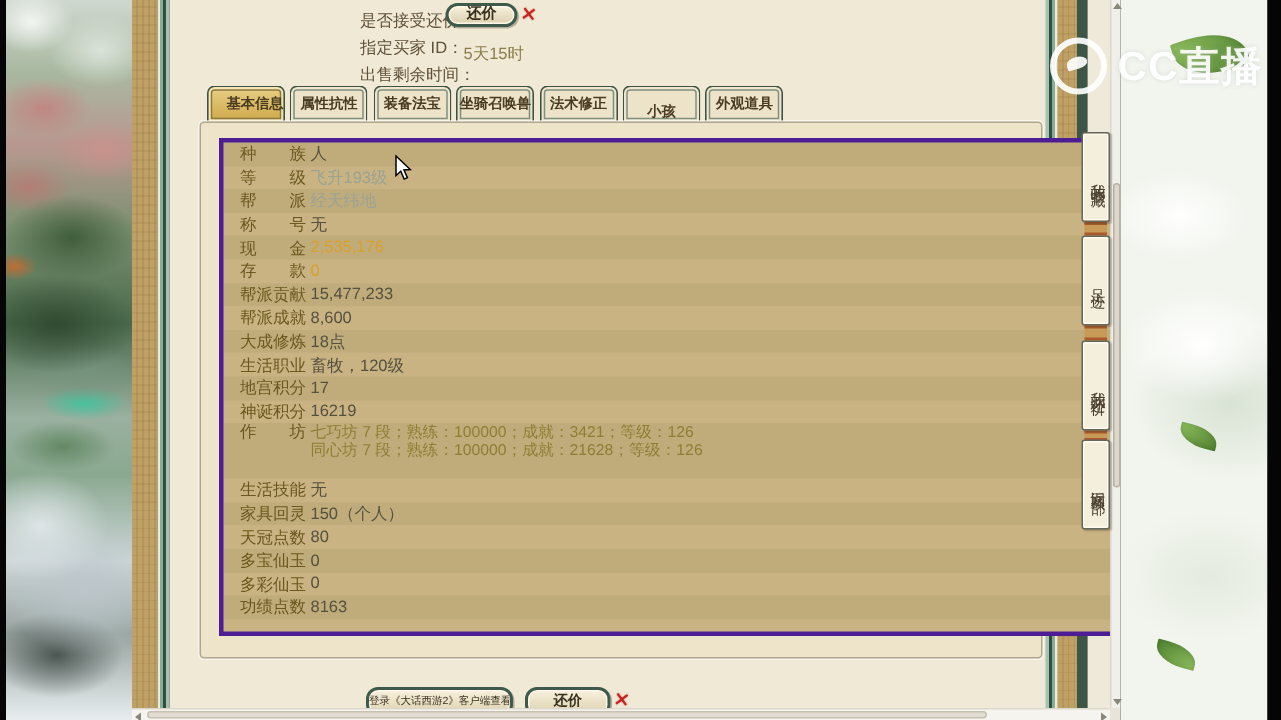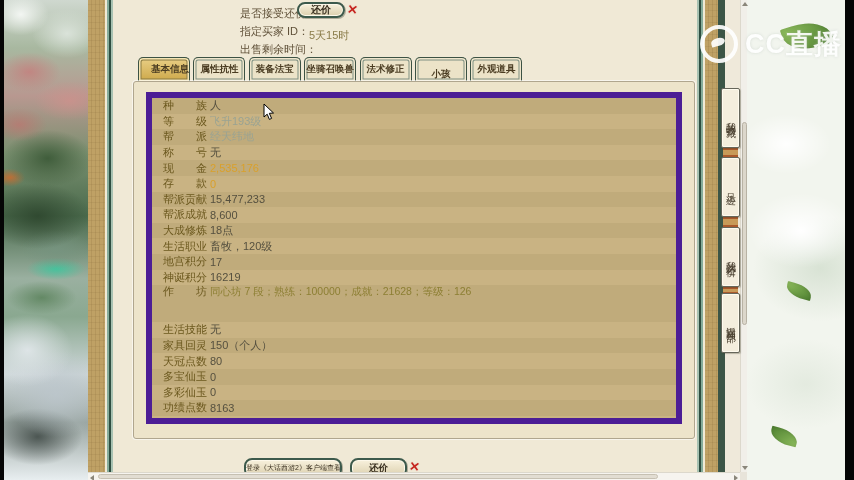--- a/index.html
+++ b/index.html
@@ -80,21 +80,21 @@
   
   .tab{top:57px;width:52px;height:24px;box-sizing:border-box;border:1px solid #3c5244;border-bottom:none;
     border-radius:5px 5px 0 0;background:#ece3c8;color:#4a3c22;font-size:9.5px;font-weight:bold;
     display:flex;align-items:center;justify-content:center;
     box-shadow:inset 0 0 0 1.5px #efe6cc, inset 0 0 0 2.5px #7e9082;cursor:pointer;white-space:nowrap;}
   .tab.active{background:linear-gradient(180deg,#e9cf86,#cda849);box-shadow:inset 0 0 0 1.5px #f4e4b2, inset 0 0 0 2.5px #8a7a42;justify-content:flex-end;}
 
   
   #dialog{left:133px;top:81px;width:560px;height:356px;background:#ede4ca;border:1px solid #b0a68e;
     border-radius:3px;box-shadow:0 0 0 1px rgba(255,255,255,.55);}
-  #content{left:146px;top:92px;width:536px;height:332px;box-sizing:border-box;background:#c9b383;border:6px solid #4c1d95;overflow:hidden;}
+  #content{left:146px;top:92px;width:600px;height:332px;box-sizing:border-box;background:#c9b383;border:3px solid #4c1d95;overflow:hidden;}
   .row{display:flex;align-items:center;height:15.6px;padding-left:11px;font-size:11px;}
   .row:nth-child(odd){background:rgba(90,70,30,.07);}
   .row .lab{width:44px;flex:none;color:#6b581e;}
   .row .val{margin-left:3px;color:#55503f;white-space:nowrap;}
   .row.v-sage .val{color:#9aa392;}
   .row.v-gold .val{color:#d9a02b;}
   .row.multiline{height:37px;align-items:flex-start;}
   .row.multiline .lab{line-height:13px;}
   .row.multiline .val{color:#8c7f33;font-size:10.5px;line-height:12.3px;}
 
@@ -230,20 +230,21 @@
         <span class="lab">地宫积分</span>
         <span class="val">17</span>
       </div>
       <div class="row">
         <span class="lab">神诞积分</span>
         <span class="val">16219</span>
       </div>
       <div class="row v-workshop multiline">
         <span class="lab">作　　坊</span>
         <span class="val">
+          <div>七巧坊 7 段；熟练：100000；成就：3421；等级：126</div>
           <div>同心坊 7 段；熟练：100000；成就：21628；等级：126</div>
         </span>
       </div>
       <div class="row">
         <span class="lab">生活技能</span>
         <span class="val">无</span>
       </div>
       <div class="row">
         <span class="lab">家具回灵</span>
         <span class="val">150（个人）</span>

